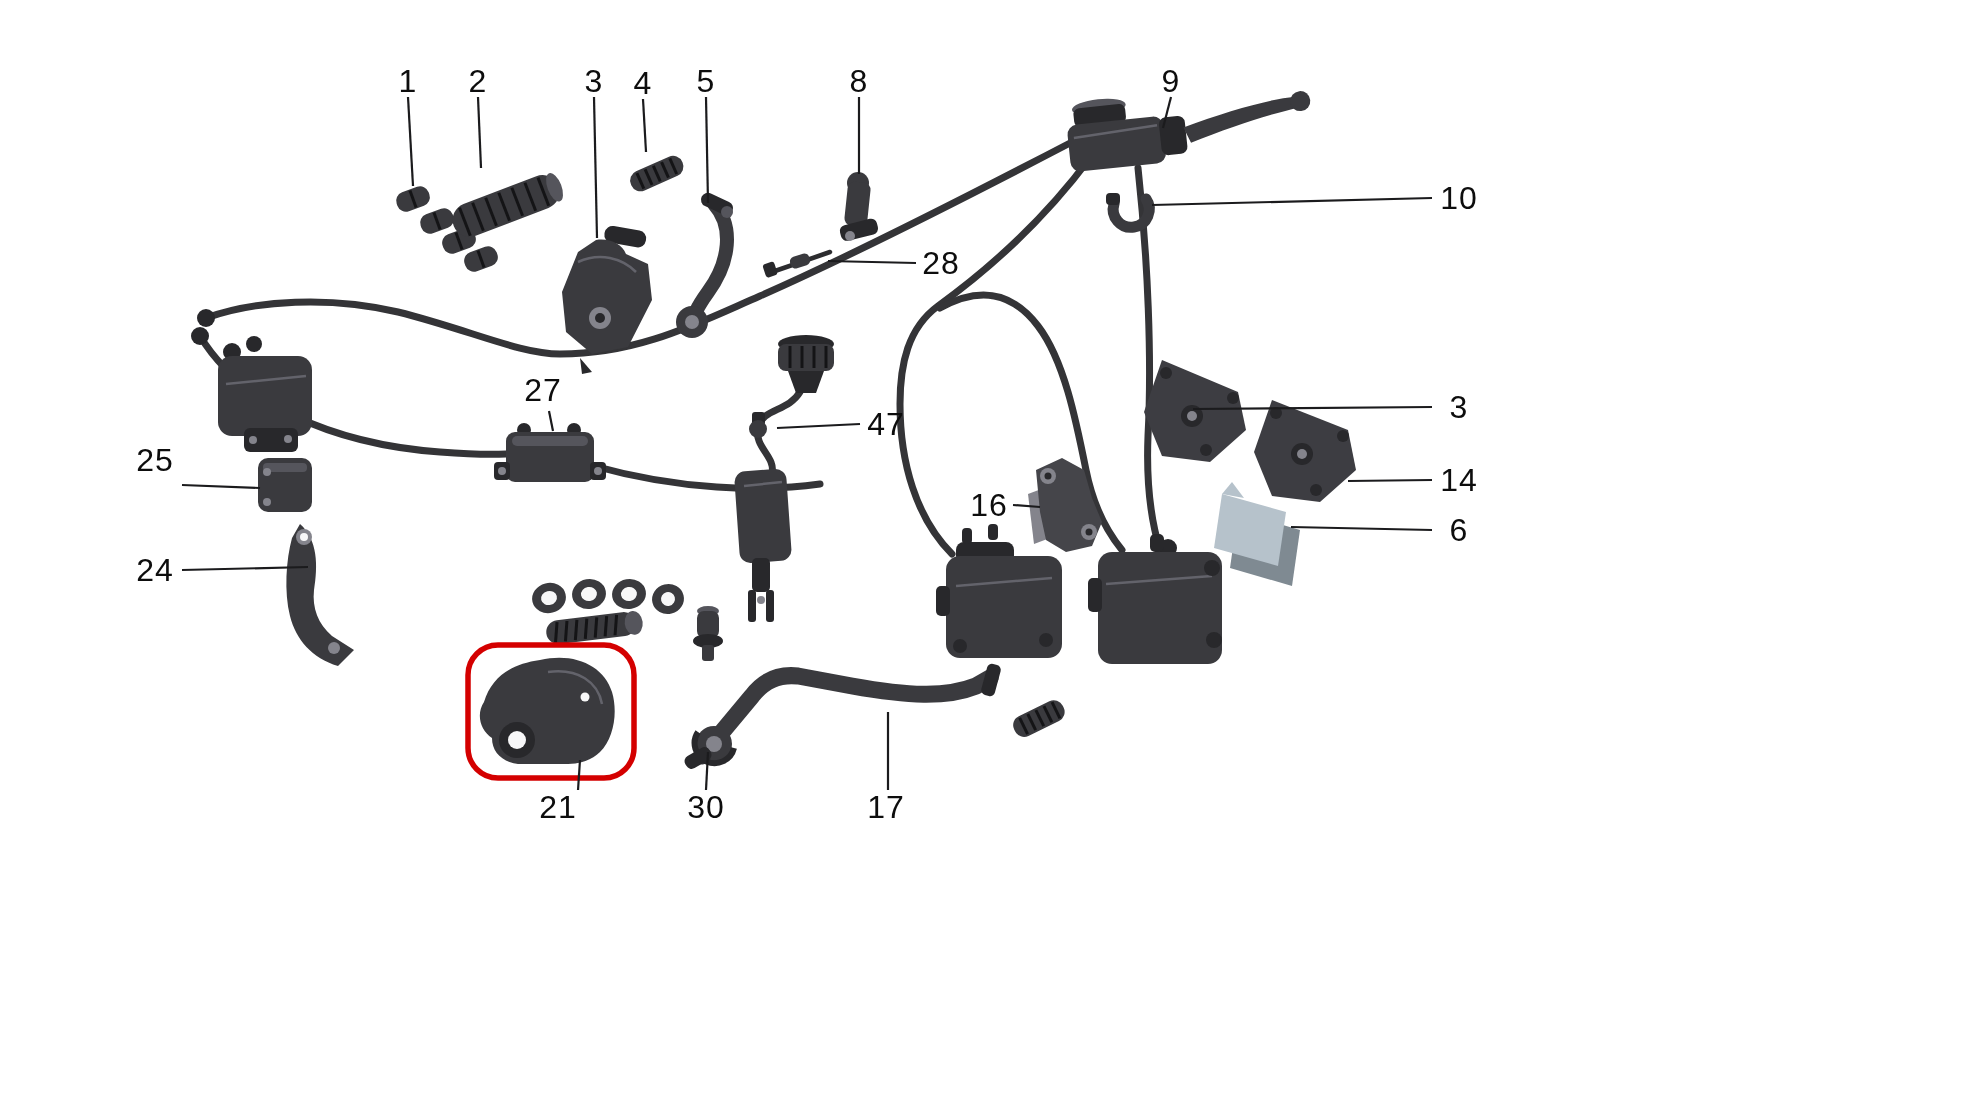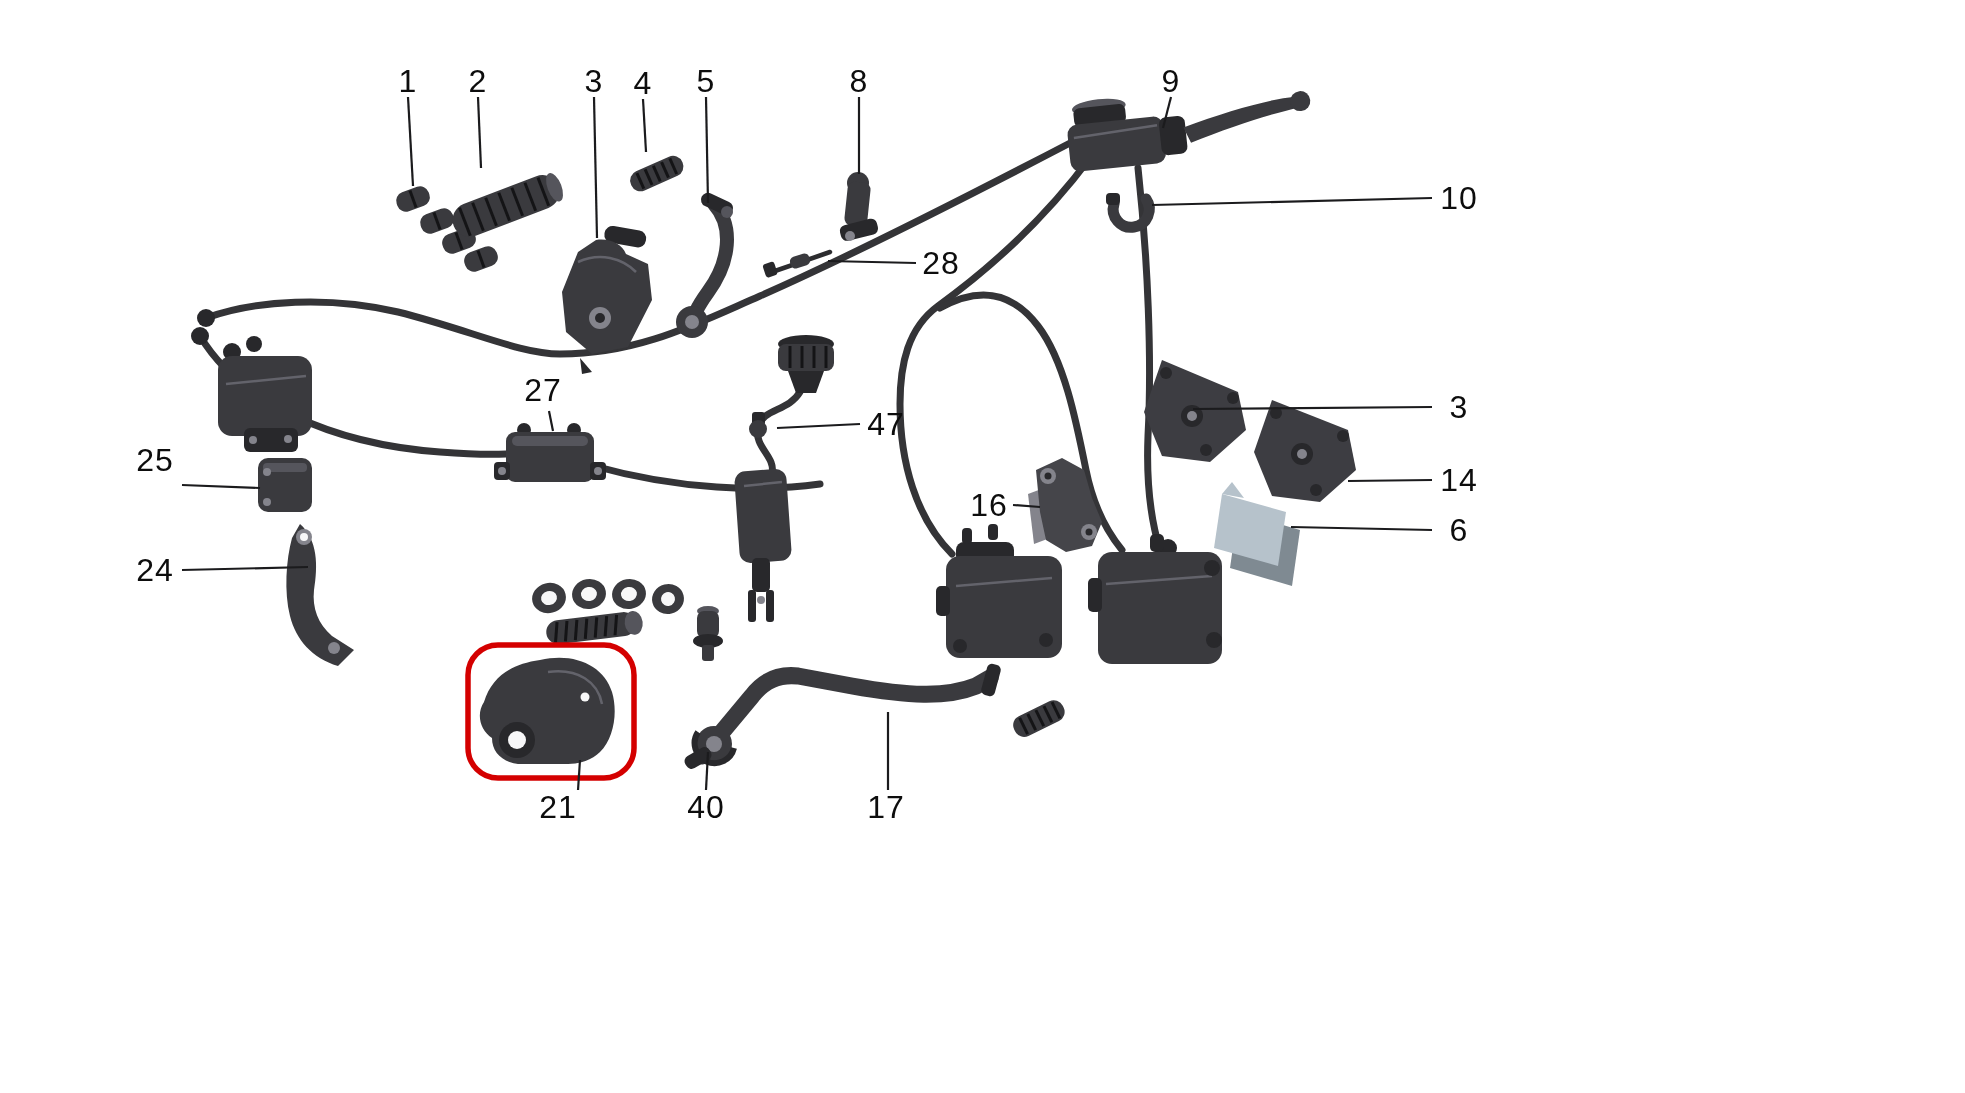--- a/index.html
+++ b/index.html
@@ -362,16 +362,16 @@
   <div class="label" style="left:941px;top:263px">28</div>
   <div class="label" style="left:543px;top:390px">27</div>
   <div class="label" style="left:886px;top:424px">47</div>
   <div class="label" style="left:1459px;top:407px">3</div>
   <div class="label" style="left:1459px;top:480px">14</div>
   <div class="label" style="left:1459px;top:530px">6</div>
   <div class="label" style="left:989px;top:505px">16</div>
   <div class="label" style="left:155px;top:460px">25</div>
   <div class="label" style="left:155px;top:570px">24</div>
   <div class="label" style="left:558px;top:807px">21</div>
-  <div class="label" style="left:706px;top:807px">40</div>
+  <div class="label" style="left:706px;top:807px">30</div>
   <div class="label" style="left:886px;top:807px">17</div>
 
 </div>
 
 </body></html>

